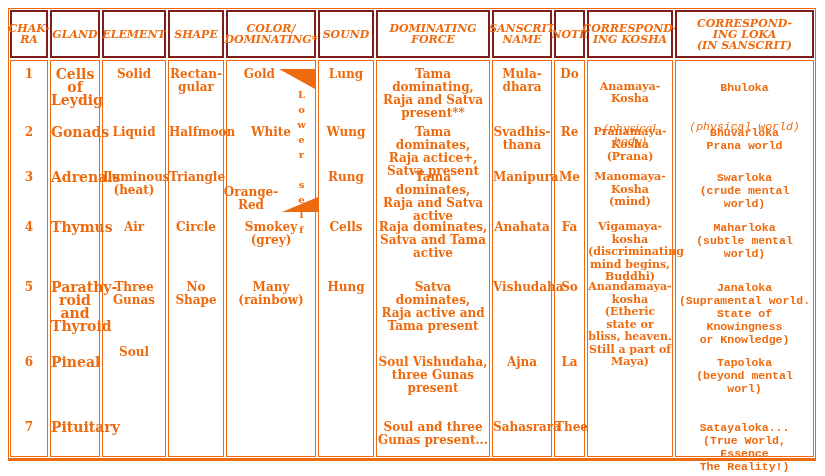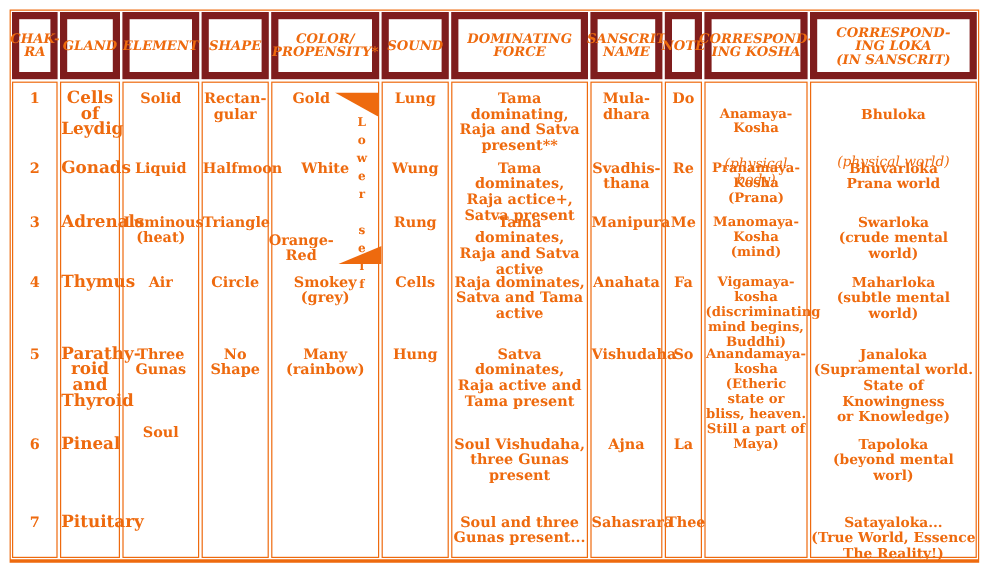--- a/index.html
+++ b/index.html
@@ -17,21 +17,21 @@
     border-bottom:3px solid #EE6A0E;
     background:#ffffff;
   }
   .grid {
     display:grid;
     grid-template-columns:38px 50px 64px 56px 90px 56px 114px 60px 31px 86px 1fr;
     gap:2px;
     padding:1px;
   }
   .hcell {
-    border:6px solid #7f1d1d;
+    border:2px solid #7f1d1d;
     height:44px;
     display:flex; align-items:center; justify-content:center;
     text-align:center;
     font-size:11px; line-height:11px;
     font-style:italic;
     white-space:pre-line;
   }
   .bcol {
     border:1px solid #EE6A0E;
     position:relative;
@@ -42,21 +42,21 @@
     box-sizing:border-box;
     padding-top:7px;
     text-align:center;
     font-size:12px; line-height:13px;
     white-space:pre-line;
     overflow:visible;
   }
   .s1{height:58px}.s2{height:45px}.s3{height:50px}.s4{height:60px}.s5{height:75px}.s6{height:65px}.s7{height:42px}
   .col-gland .slot { font-size:14px; }
   .col-kosha .slot { font-size:11px; line-height:12.5px; }
-  .col-loka .slot  { font-size:11.5px; line-height:13px; }
+  .col-loka .slot  { font-size:11.5px; line-height:13px;font-family:Liberation Mono, monospace; }
   .sub {
     display:block;
     font-weight:normal;
     font-style:italic;
     font-size:11.5px;
   }
   .gap-sm { margin-top:4px; }
   .gap-lg { margin-top:13px; }
   .blk { display:block; }
   .cflex { display:flex; justify-content:center; gap:4px; }
@@ -80,21 +80,21 @@
 
 <div class="tbl">
 
   <div class="grid">
     <div class="hcell">CHAK-
 RA</div>
     <div class="hcell">GLAND</div>
     <div class="hcell">ELEMENT</div>
     <div class="hcell">SHAPE</div>
     <div class="hcell">COLOR/
-PROPENSITY*</div>
+DOMINATING*</div>
     <div class="hcell">SOUND</div>
     <div class="hcell">DOMINATING
 FORCE</div>
     <div class="hcell">SANSCRIT
 NAME</div>
     <div class="hcell">NOTE</div>
     <div class="hcell">CORRESPOND-
 ING KOSHA</div>
     <div class="hcell">CORRESPOND-
 ING LOKA

